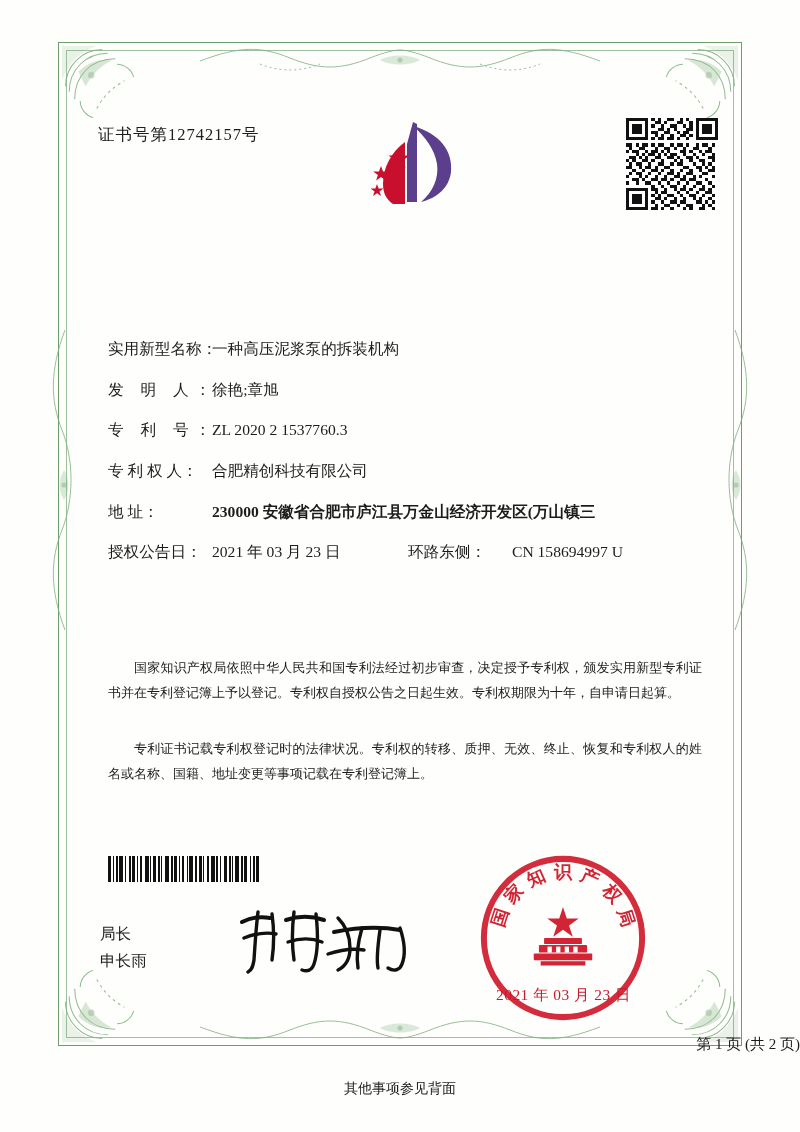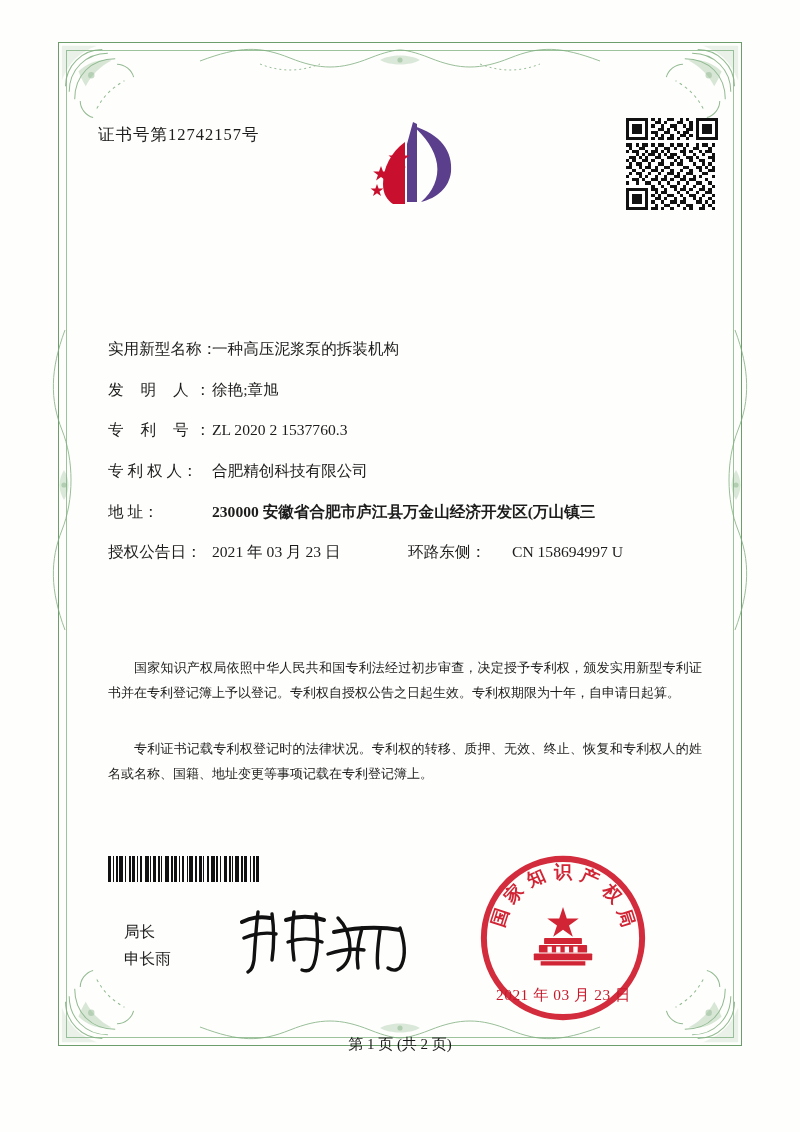--- a/index.html
+++ b/index.html
@@ -119,43 +119,43 @@
 
   
   .barcode{
     position:absolute;left:108px;top:856px;width:198px;height:26px;
     display:flex;align-items:flex-end;gap:0;
   }
   .barcode i{display:block;height:100%;background:#111;}
 
   
   .sig-label{
-    position:absolute;left:124px;top:920px;
-    font-size:15.6px;line-height:1.75;font-family:Liberation Mono, monospace;
+    position:absolute;left:100px;top:920px;
+    font-size:15.6px;line-height:1.75;
   }
   .sig-img{
     position:absolute;left:228px;top:898px;width:200px;height:80px;
   }
   .sig-img svg{width:100%;height:100%;display:block;}
 
   
   .seal{
     position:absolute;left:477px;top:852px;width:172px;height:172px;
   }
   .seal svg{width:100%;height:100%;display:block;}
   .seal-date{
     position:absolute;left:496px;top:985px;
     font-size:15.4px;color:#c9182b;
     letter-spacing:0.5px;
   }
 
   
   .page-num{
     position:absolute;left:0;right:0;top:1035px;
-    text-align:center;font-size:15px;
+    text-align:right;font-size:15px;
   }
   .footnote{
     position:absolute;left:0;right:0;top:1080px;
     text-align:center;font-size:14px;
   }
 </style>
 </head>
 <body>
 
 <div class="page">
@@ -657,14 +657,15 @@
         <text transform="rotate(0 100 100)" x="100" y="30" text-anchor="middle">识</text>
         <text transform="rotate(24 100 100)" x="100" y="30" text-anchor="middle">产</text>
         <text transform="rotate(48 100 100)" x="100" y="30" text-anchor="middle">权</text>
         <text transform="rotate(72 100 100)" x="100" y="30" text-anchor="middle">局</text>
       </g>
     </svg>
   </div>
   <div class="seal-date">2021 年 03 月 23 日</div>
 
   <div class="page-num">第 1 页 (共 2 页)</div>
+  <div class="footnote">其他事项参见背面</div>
 
 </div>
 
 </body></html>

